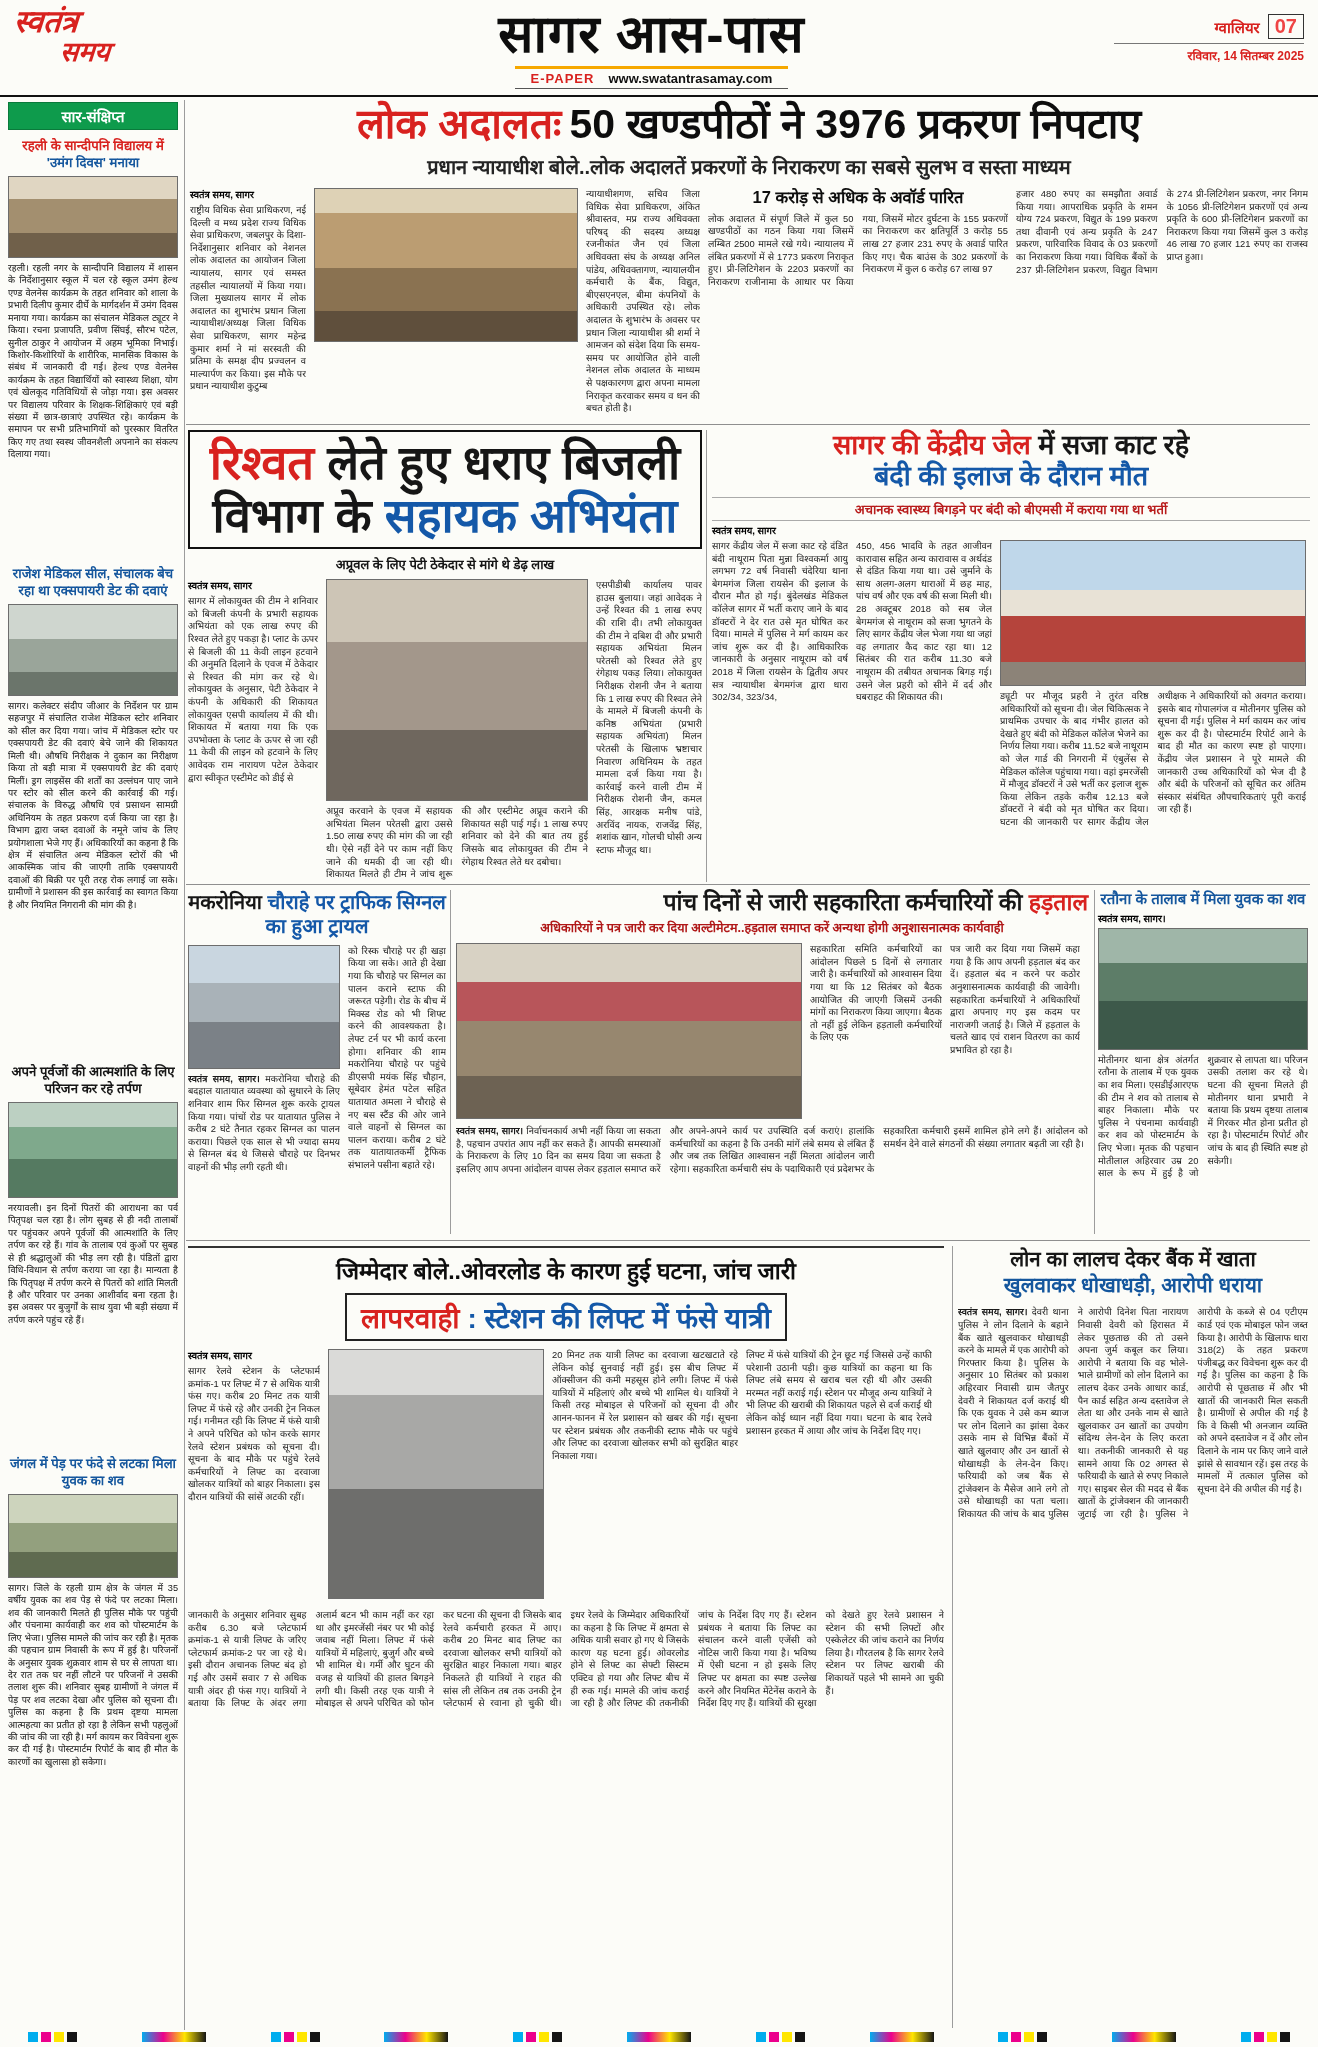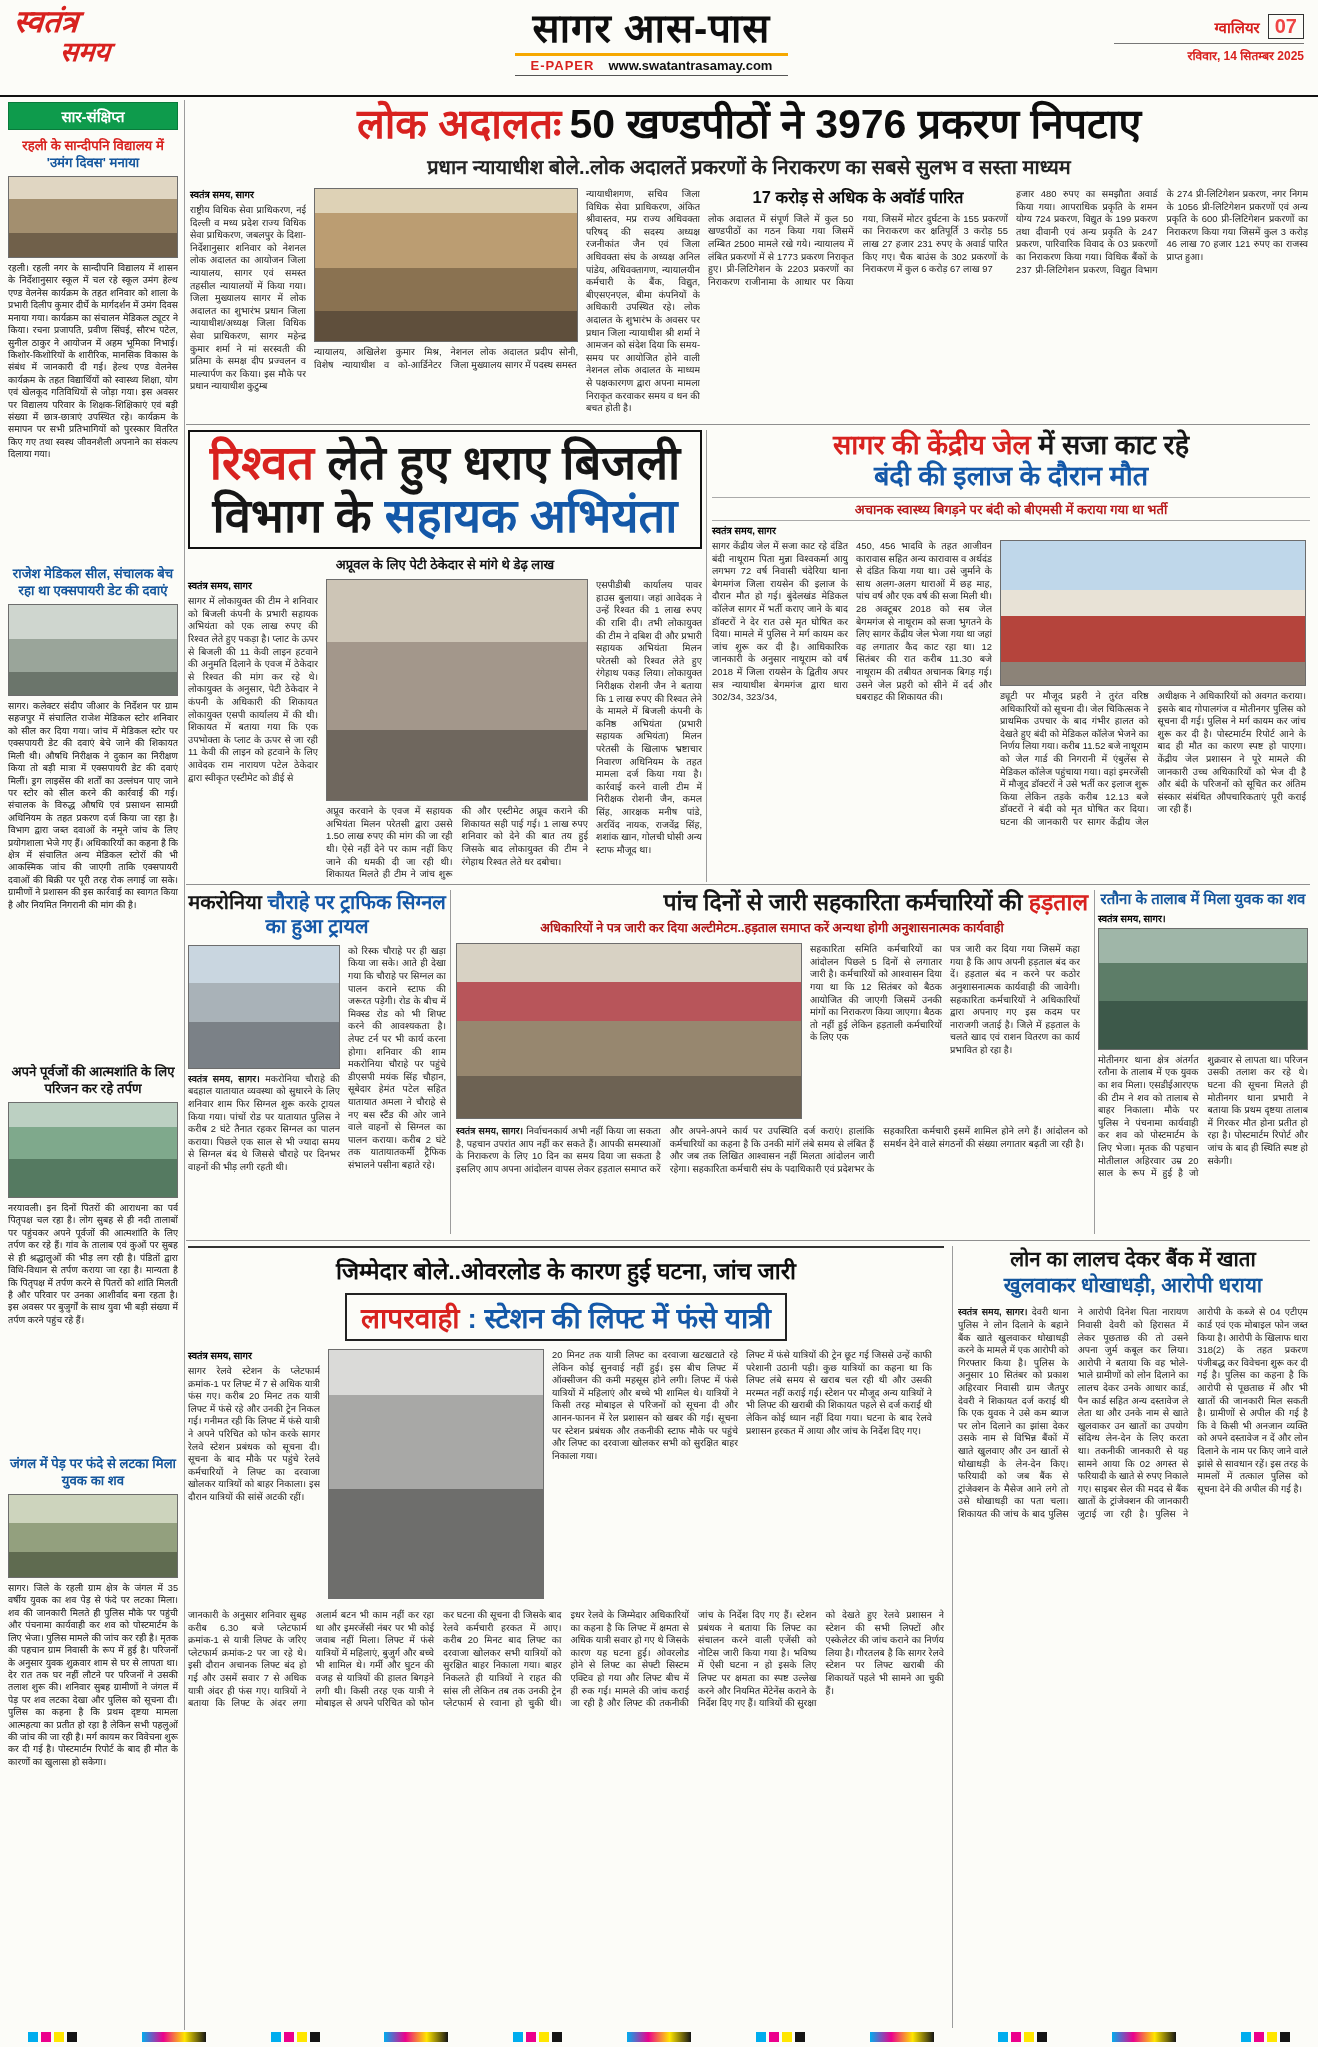--- a/index.html
+++ b/index.html
@@ -17,21 +17,21 @@
   .byline-in{font-weight:bold;}
   .photo{border:1px solid #6d6d6d;width:100%;box-sizing:border-box;}
   .row{display:flex;gap:8px;}
   
   .masthead{position:absolute;top:0;left:0;width:1318px;height:97px;box-sizing:border-box;
             border-bottom:2px solid #111;display:flex;justify-content:space-between;padding:6px 14px 0;}
   .logo{width:175px;line-height:1;}
   .logo .l1{font-size:31px;font-weight:bold;font-style:italic;color:#d8221f;transform:skewX(-4deg);}
   .logo .l2{font-size:27px;font-weight:bold;font-style:italic;color:#d8221f;margin-left:46px;margin-top:2px;transform:skewX(-4deg);}
   .mast-center{flex:1;text-align:center;}
-  .section-title{font-size:40px;font-weight:bold;letter-spacing:1px;color:#0d0d0d;line-height:1.1;}
+  .section-title{font-size:52px;font-weight:bold;letter-spacing:1px;color:#0d0d0d;line-height:1.1;}
   .epaper{display:inline-flex;gap:14px;align-items:center;border-top:3px solid #f6a800;border-bottom:1px solid #555;
           padding:2px 16px;margin-top:3px;font-size:13px;}
   .epaper .lab{color:#d8221f;font-weight:bold;letter-spacing:1px;}
   .epaper .url{font-weight:bold;color:#111;}
   .mast-right{width:190px;text-align:right;padding-top:8px;}
   .ed-line{display:flex;justify-content:flex-end;align-items:center;gap:8px;}
   .ed-name{color:#d8221f;font-weight:bold;font-size:15px;}
   .ed-page{font-size:20px;font-weight:bold;border:1px solid #333;padding:0 6px;color:#ef4444;}
   .ed-date{color:#d8221f;font-weight:bold;font-size:12px;border-top:1px solid #777;margin-top:4px;padding-top:3px;}
   
@@ -146,21 +146,20 @@
       <span class="red">लोक अदालतः</span><span>50 खण्डपीठों ने 3976 प्रकरण निपटाए</span>
     </div>
     <div class="lead-sub">प्रधान न्यायाधीश बोले..लोक अदालतें प्रकरणों के निराकरण का सबसे सुलभ व सस्ता माध्यम</div>
     <div class="row" style="margin-top:8px;height:226px">
       <div style="flex:0 0 116px">
         <div class="byline">स्वतंत्र समय, सागर</div>
         <div class="jtext" style="height:210px">राष्ट्रीय विधिक सेवा प्राधिकरण, नई दिल्ली व मध्य प्रदेश राज्य विधिक सेवा प्राधिकरण, जबलपुर के दिशा-निर्देशानुसार शनिवार को नेशनल लोक अदालत का आयोजन जिला न्यायालय, सागर एवं समस्त तहसील न्यायालयों में किया गया। जिला मुख्यालय सागर में लोक अदालत का शुभारंभ प्रधान जिला न्यायाधीश/अध्यक्ष जिला विधिक सेवा प्राधिकरण, सागर महेन्द्र कुमार शर्मा ने मां सरस्वती की प्रतिमा के समक्ष दीप प्रज्वलन व माल्यार्पण कर किया। इस मौके पर प्रधान न्यायाधीश कुटुम्ब</div>
       </div>
       <div style="flex:0 0 264px">
         <div class="photo ph-lead" style="height:154px"></div>
-        <div class="jtext cols2" style="height:64px;margin-top:4px">न्यायालय, अखिलेश कुमार मिश्र, विशेष न्यायाधीश व को-आर्डिनेटर नेशनल लोक अदालत प्रदीप सोनी, जिला मुख्यालय सागर में पदस्थ समस्त</div>
       </div>
       <div class="jtext" style="flex:0 0 114px;height:226px">न्यायाधीशगण, सचिव जिला विधिक सेवा प्राधिकरण, अंकित श्रीवास्तव, मप्र राज्य अधिवक्ता परिषद् की सदस्य अध्यक्ष रजनीकांत जैन एवं जिला अधिवक्ता संघ के अध्यक्ष अनिल पांडेय, अधिवक्तागण, न्यायालयीन कर्मचारी के बैंक, विद्युत, बीएसएनएल, बीमा कंपनियों के अधिकारी उपस्थित रहे। लोक अदालत के शुभारंभ के अवसर पर प्रधान जिला न्यायाधीश श्री शर्मा ने आमजन को संदेश दिया कि समय-समय पर आयोजित होने वाली नेशनल लोक अदालत के माध्यम से पक्षकारगण द्वारा अपना मामला निराकृत करवाकर समय व धन की बचत होती है।</div>
       <div style="flex:0 0 300px">
         <div class="sub-title">17 करोड़ से अधिक के अवॉर्ड पारित</div>
         <div class="jtext cols2" style="height:196px">लोक अदालत में संपूर्ण जिले में कुल 50 खण्डपीठों का गठन किया गया जिसमें लम्बित 2500 मामले रखे गये। न्यायालय में लंबित प्रकरणों में से 1773 प्रकरण निराकृत हुए। प्री-लिटिगेशन के 2203 प्रकरणों का निराकरण राजीनामा के आधार पर किया गया, जिसमें मोटर दुर्घटना के 155 प्रकरणों का निराकरण कर क्षतिपूर्ति 3 करोड़ 55 लाख 27 हजार 231 रुपए के अवार्ड पारित किए गए। चैक बाउंस के 302 प्रकरणों के निराकरण में कुल 6 करोड़ 67 लाख 97</div>
       </div>
       <div class="jtext cols2" style="flex:0 0 292px;height:226px">हजार 480 रुपए का समझौता अवार्ड किया गया। आपराधिक प्रकृति के शमन योग्य 724 प्रकरण, विद्युत के 199 प्रकरण तथा दीवानी एवं अन्य प्रकृति के 247 प्रकरण, पारिवारिक विवाद के 03 प्रकरणों का निराकरण किया गया। विधिक बैंकों के 237 प्री-लिटिगेशन प्रकरण, विद्युत विभाग के 274 प्री-लिटिगेशन प्रकरण, नगर निगम के 1056 प्री-लिटिगेशन प्रकरणों एवं अन्य प्रकृति के 600 प्री-लिटिगेशन प्रकरणों का निराकरण किया गया जिसमें कुल 3 करोड़ 46 लाख 70 हजार 121 रुपए का राजस्व प्राप्त हुआ।</div>
     </div>
   </div>
 

